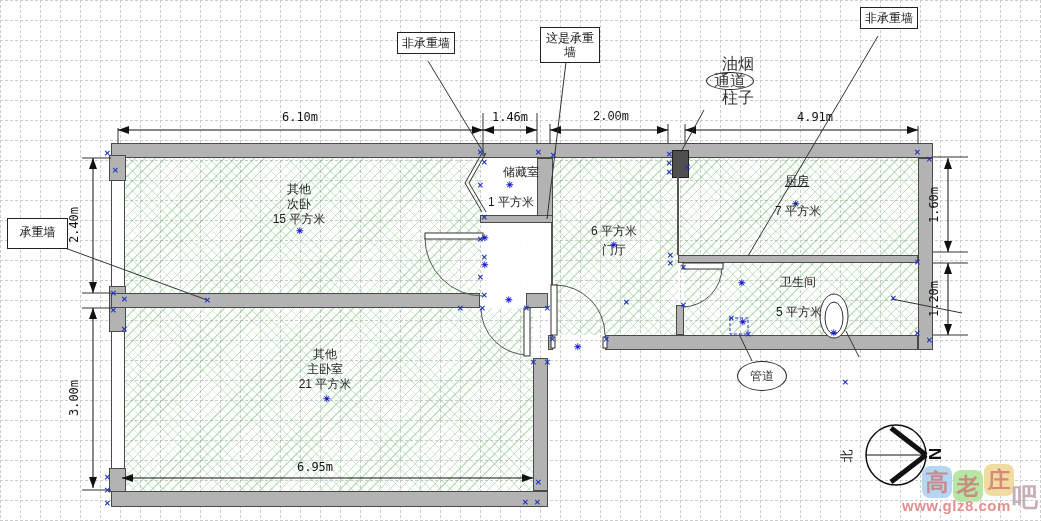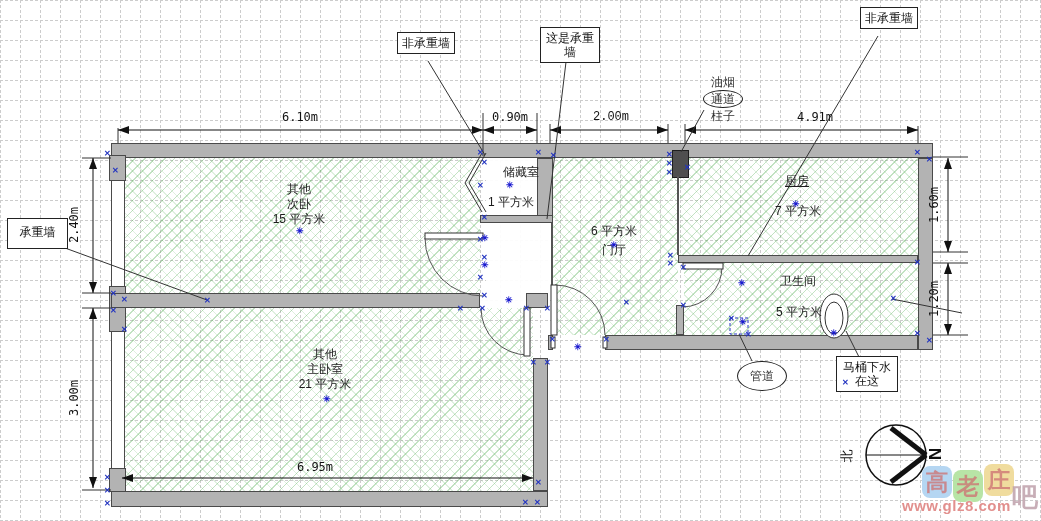--- a/index.html
+++ b/index.html
@@ -20,21 +20,21 @@
   .wall{position:absolute;z-index:2;background:#b3b3b3;border:1px solid #4a4a4a;box-sizing:border-box;}
   .wall.hollow{background:#ffffff;}
   .wall.dark{background:#4f4f4f;border-color:#1e1e1e;}
   svg.overlay{position:absolute;left:0;top:0;z-index:3;}
   .lbl{position:absolute;z-index:4;color:#1c1c1c;font-size:12px;line-height:15px;text-align:center;white-space:nowrap;}
   .dim{position:absolute;z-index:4;color:#111;font-family:"DejaVu Sans Mono",monospace;font-size:12px;line-height:14px;text-align:center;width:46px;white-space:nowrap;}
   .vdim{transform:rotate(-90deg);}
   .callout{position:absolute;z-index:6;background:#fff;border:1px solid #222;color:#111;
     font-size:12px;line-height:14px;text-align:center;padding:3px 2px;box-sizing:border-box;white-space:nowrap;}
   .callout span{display:block;}
-  .freelabel{position:absolute;z-index:6;color:#333;font-size:12px;line-height:16px;text-align:center;white-space:nowrap;margin-top:18px;}
+  .freelabel{position:absolute;z-index:6;color:#333;font-size:16px;line-height:16px;text-align:right;white-space:nowrap;}
   .ellipse-tag{display:inline-block;border:1px solid #222;border-radius:50%;padding:0 7px;background:transparent;}
   .oval{position:absolute;z-index:6;border:1px solid #222;border-radius:50%;background:#fff;color:#333;
     font-size:12px;text-align:center;}
   .m{position:absolute;z-index:7;color:#2233c0;font-size:8px;line-height:8px;font-weight:bold;}
   .m.star{font-size:9px;color:#1a1ad0;}
   .compass-cn{position:absolute;z-index:6;font-size:13px;color:#111;transform:rotate(-90deg);}
   .compass-n{position:absolute;z-index:6;font-size:17px;font-weight:bold;color:#111;transform:rotate(90deg);}
   .wm-tile{position:absolute;z-index:8;width:30px;height:32px;border-radius:8px;text-align:center;
     line-height:32px;font-size:23px;font-weight:bold;color:rgba(205,115,115,.78);}
   .wm-ba{position:absolute;z-index:8;font-size:26px;font-weight:bold;color:rgba(190,160,170,.85);}
@@ -167,44 +167,40 @@
     <div>其他</div>
     <div>主卧室</div>
     <div>21 平方米</div>
   </div>
   <div class="lbl" style="left:481px;top:165px;width:80px;">储藏室</div>
   <div class="lbl" style="left:471px;top:195px;width:80px;">1 平方米</div>
   <div class="lbl" style="left:574px;top:199px;width:80px;margin-top:44px;">门厅</div>
   <div class="lbl" style="left:574px;top:224px;width:80px;">6 平方米</div>
   <div class="lbl" style="left:757px;top:174px;width:80px;text-decoration:underline;">厨房</div>
   <div class="lbl" style="left:758px;top:204px;width:80px;text-align:center;">7 平方米</div>
-  <div class="lbl" style="left:758px;top:275px;width:80px;font-family:Liberation Mono, monospace;">卫生间</div>
+  <div class="lbl" style="left:758px;top:275px;width:80px;">卫生间</div>
   <div class="lbl" style="left:759px;top:305px;width:80px;">5 平方米</div>
 
   <div class="dim" style="left:277px;top:110px;">6.10m</div>
-  <div class="dim" style="left:487px;top:110px;">0.90m</div>
+  <div class="dim" style="left:487px;top:110px;">1.46m</div>
   <div class="dim" style="left:588px;top:110px;font-family:Liberation Mono, monospace;">2.00m</div>
   <div class="dim" style="left:792px;top:110px;">4.91m</div>
   <div class="dim vdim" style="left:51px;top:218px;">2.40m</div>
   <div class="dim vdim" style="left:51px;top:391px;">3.00m</div>
   <div class="dim vdim" style="left:911px;top:198px;">1.60m</div>
   <div class="dim vdim" style="left:911px;top:292px;">1.20m</div>
   <div class="dim" style="left:292px;top:460px;">6.95m</div>
 
   <div class="callout" style="left:397px;top:32px;width:58px;">非承重墙</div>
   <div class="callout" style="left:540px;top:27px;width:60px;">
     <span>这是承重</span>
     <span>墙</span>
   </div>
   <div class="callout" style="left:860px;top:7px;width:58px;">非承重墙</div>
   <div class="callout" style="left:7px;top:218px;width:61px;padding-top:6px;height:31px;">承重墙</div>
-  <div class="callout" style="left:836px;top:356px;width:62px;">
-    <span>马桶下水</span>
-    <span>在这</span>
-  </div>
 
   <div class="freelabel" style="left:692px;top:56px;width:62px;">
     <div>油烟</div>
     <div><span class="ellipse-tag">通道</span></div>
     <div>柱子</div>
   </div>
 
   <div class="oval" style="left:737px;top:361px;width:48px;height:28px;line-height:28px;">管道</div>
 
   <span class="compass-cn" style="left:840px;top:447px;">北</span>

